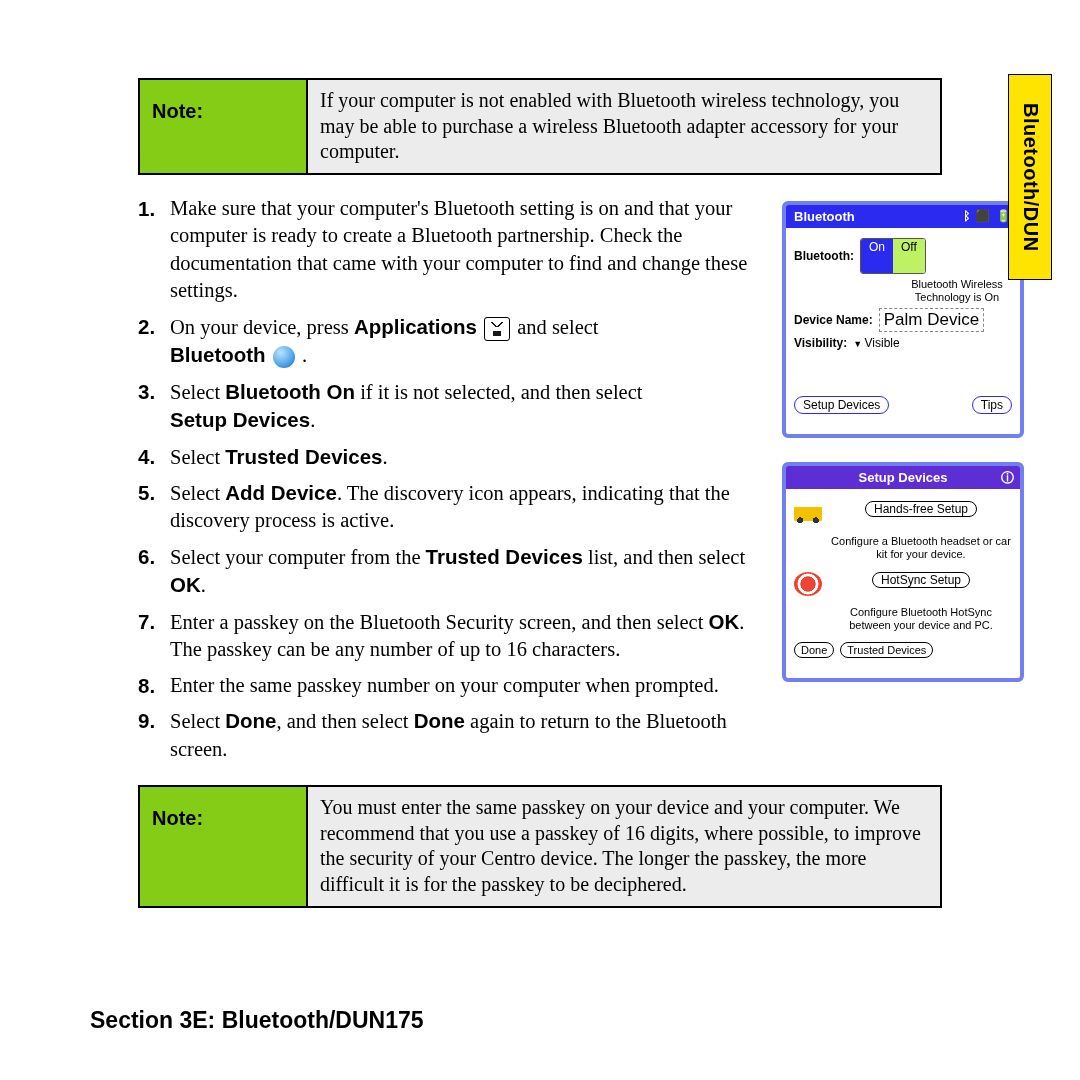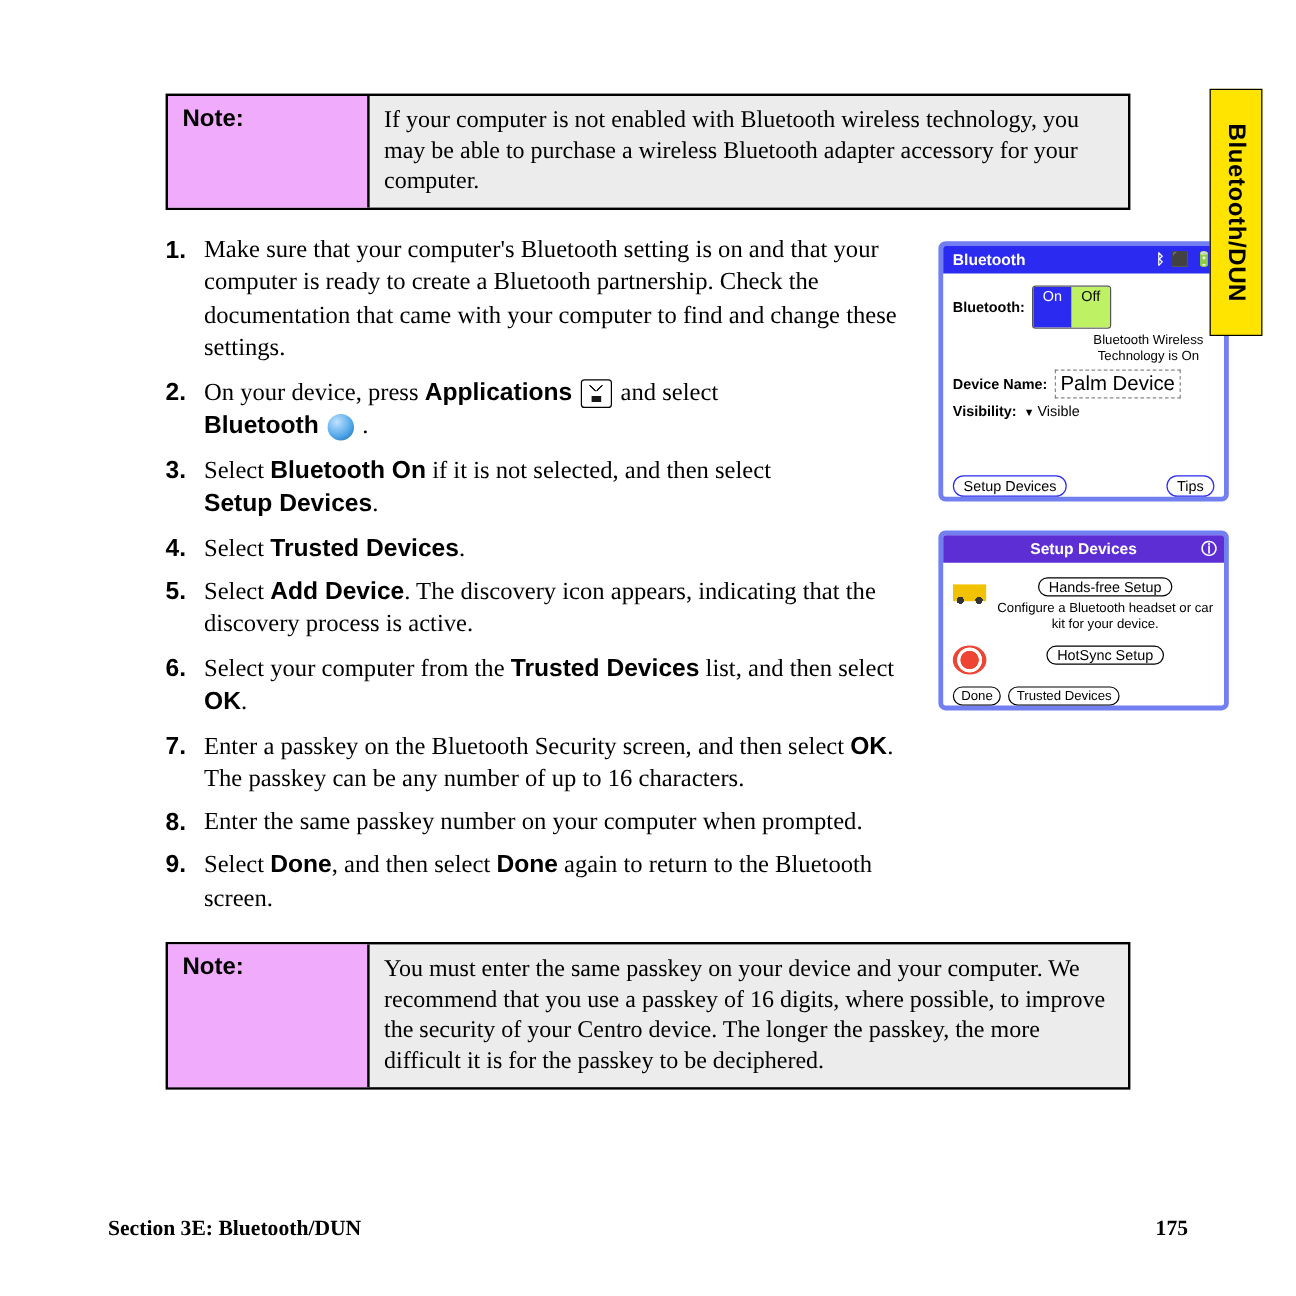--- a/index.html
+++ b/index.html
@@ -23,23 +23,23 @@
     font-weight: 700; font-size: 20px; letter-spacing: .5px;
     font-family: Arial, Helvetica, sans-serif;
   }
   h1 { font-size: 26px; font-weight: 800; margin-bottom: 14px; font-family: Arial, Helvetica, sans-serif; letter-spacing: -0.3px; }
 
   .note-box {
     border: 2px solid #000; display: flex;
     margin: 6px 48px 20px 48px; background: #ececec;
   }
   .note-label {
-    width: 168px; background: #f0abfc;
+    width: 168px; background: #84cc16;
     font-weight: 700; font-size: 20px;
-    padding: 8px 12px;
+    padding: 20px 12px;
     font-family: Arial, Helvetica, sans-serif;
     border-right: 2px solid #000;
   }
   .note-text { flex: 1; padding: 8px 12px; font-size: 20px; line-height: 1.28; border-radius: 16px; }
 
   .body-row { display: flex; gap: 16px; }
   .steps { flex: 1; }
   .figs { width: 242px; display: flex; flex-direction: column; gap: 24px; margin-right: -34px; padding-top: 6px; }
 
   ol { list-style: none; counter-reset: step; margin-left: 48px; }
@@ -79,21 +79,21 @@
 
   
   .fig { border: 4px solid #727ff0; border-radius: 6px; background:#fff; font-family: Arial, Helvetica, sans-serif; }
   .fig .titlebar {
     background:#2b2af0; color:#fff;
     display:flex; align-items:center; justify-content: space-between;
     font-weight:700; font-size:13px; padding: 4px 8px;
     border-top-left-radius: 2px; border-top-right-radius: 2px;
   }
   .titlebar .ticons { font-size:12px; letter-spacing:1px; }
-  .fig-body { padding: 6px 8px 0 8px; font-size:12px; color:#000; }
+  .fig-body { padding: 6px 8px 20px 8px; font-size:12px; color:#000; }
   .row { display:flex; align-items:center; gap:6px; margin:4px 0; }
   .lbl { font-weight:700; font-size:12px; }
   .toggle { border:1px solid #555; border-radius:3px; display:flex; overflow:hidden; height:36px; }
   .toggle > span { padding:1px 8px; font-size:12px; }
   .toggle > .on { background:#2b2af0; color:#fff; }
   .toggle > .off { background:#bef264; }
   .hint { font-size:11px; line-height:1.2; margin-left:auto; text-align:center; width:110px; }
   .row-right { justify-content:flex-end; }
   .dev-box { border:1px dashed #888; padding:1px 4px; font-size:17px; }
   .vis-dd::before { content:"▼ "; font-size:9px; }
@@ -104,24 +104,24 @@
   .fig2 .titlebar { background:#5d2ed4; }
   .opt { display:flex; gap:8px; margin:6px 0 10px 0;text-align:center; }
   .opt .opt-icon { width:28px; height:24px; }
   .car { background:
     radial-gradient(circle at 22% 80%, #333 3px, transparent 3px),
     radial-gradient(circle at 78% 80%, #333 3px, transparent 3px),
     linear-gradient(#f2c200,#f2c200) 0 6px/100% 14px no-repeat; border-radius:6px; }
   .sync { background: radial-gradient(circle, #e43 40%, #fff 43% 55%, #e43 58%); border-radius:50%; height:22px; width:22px; }
   .opt-body { flex:1; }
   .opt-title { border:1.5px solid #000; border-radius:10px; padding:0 8px; font-size:12px; display:inline-block; }
-  .opt-desc { font-size:11px; line-height:1.2; margin-top:4px; }
+  .opt-desc { font-size:11px; line-height:1.2; margin-top:18px; }
   .fig2-buttons { display:flex; gap:6px; margin-top:10px; }
 
-  .footer { position:absolute; bottom: 46px; left:90px; right:90px; display:flex; justify-content:space-between; font-weight:800; font-family: Liberation Serif, serif; font-size:18px; }
+  .footer { position:absolute; bottom: 46px; left:90px; right:90px; display:flex; font-weight:800; font-family: Liberation Sans, sans-serif; font-size:23px; }
 </style>
 </head>
 <body>
 
 <div class="page">
   <div class="side-tab">
       <span>Bluetooth/DUN</span>
     </div>
 
 
@@ -208,20 +208,21 @@
             <div class="opt-icon car"></div>
             <div class="opt-body">
               <span class="opt-title">Hands-free Setup</span>
               <div class="opt-desc">Configure a Bluetooth headset or car kit for your device.</div>
             </div>
           </div>
           <div class="opt">
             <div class="opt-icon sync"></div>
             <div class="opt-body">
               <span class="opt-title">HotSync Setup</span>
+              <div class="opt-desc">Configure Bluetooth HotSync between your device and PC.</div>
             </div>
           </div>
           <div class="fig2-buttons">
             <span class="pill-sm">Done</span>
             <span class="pill-sm">Trusted Devices</span>
           </div>
         </div>
       </div>
     </div>
   </div>

